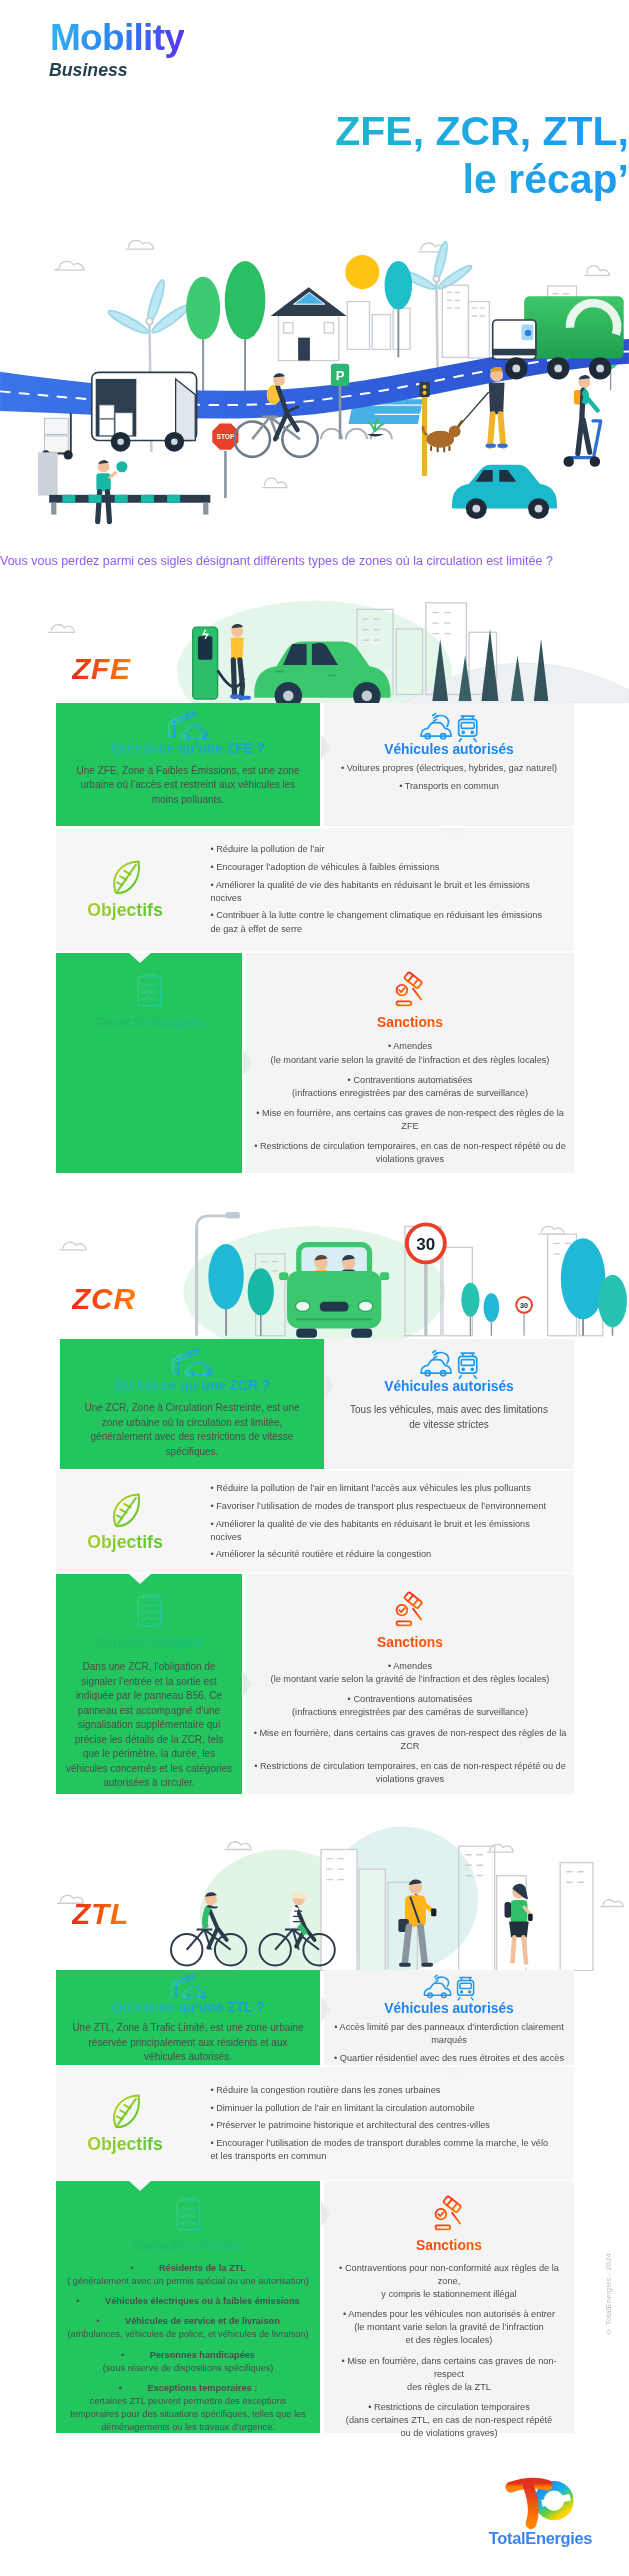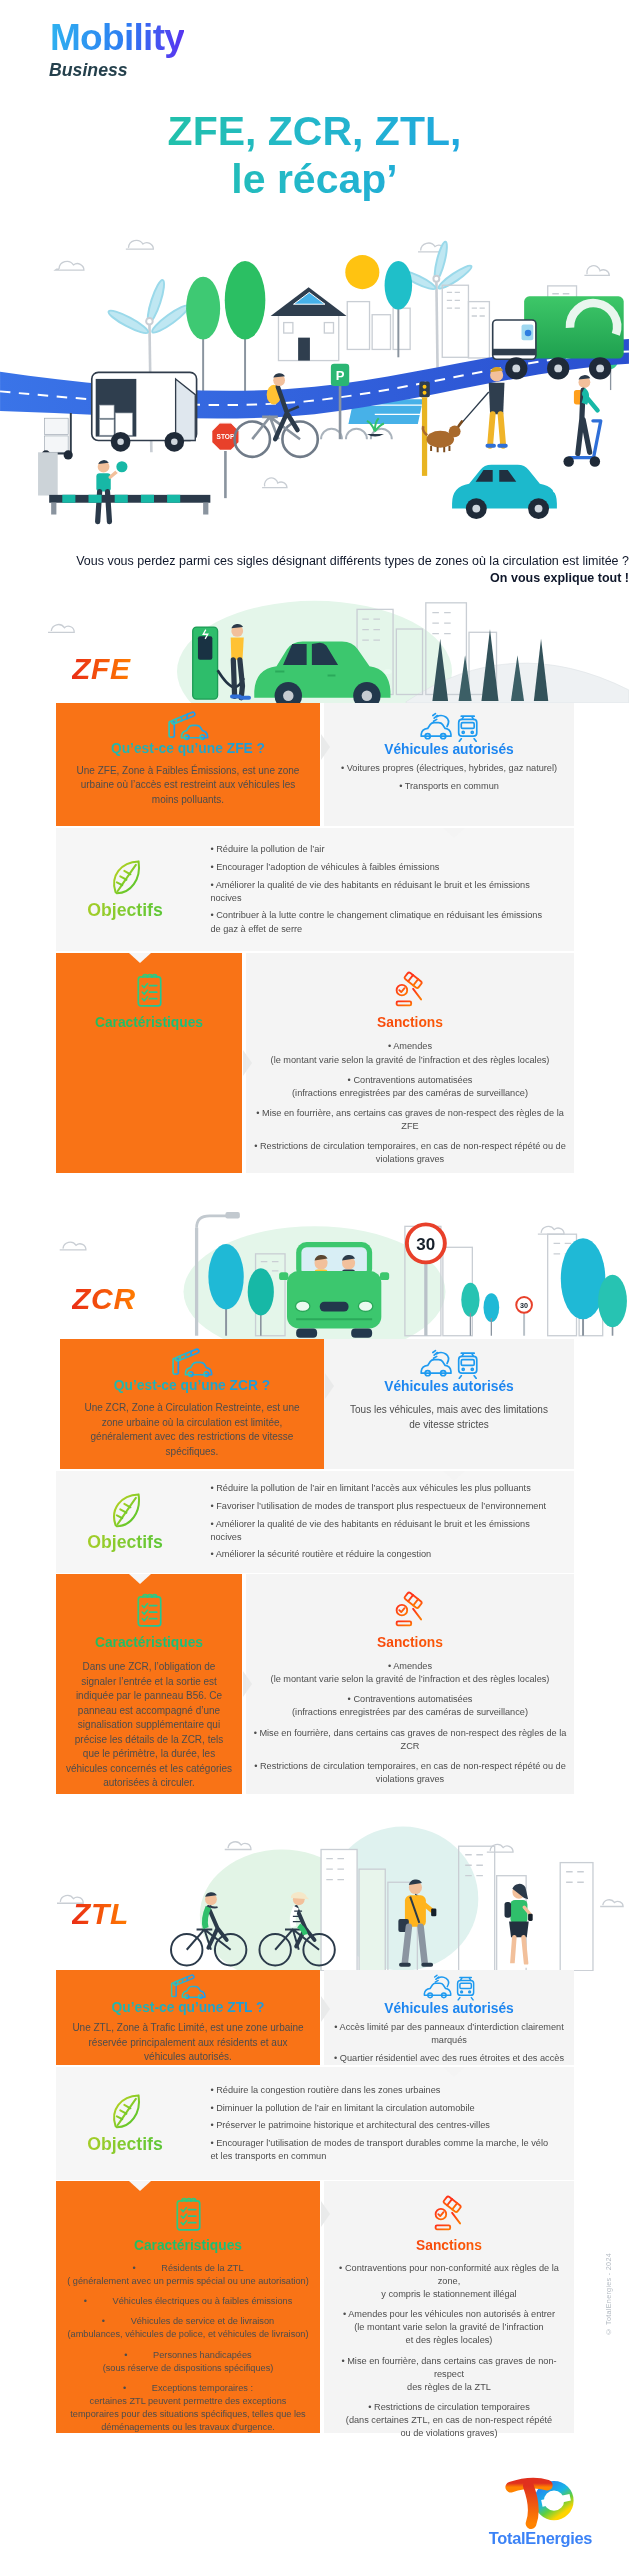--- a/index.html
+++ b/index.html
@@ -5,33 +5,33 @@
   html,body{margin:0;padding:0;background:#fff;}
   #page{position:relative;width:629px;height:2576px;background:#fff;overflow:hidden;
         font-family:"Liberation Sans", sans-serif;color:#4d4d4d;border-radius:8px;}
   .abs{position:absolute;}
   .gtext{-webkit-background-clip:text;background-clip:text;color:transparent;}
   
   #brand{top:17px;left:50px;font-size:37px;font-weight:800;letter-spacing:-0.7px;
          background-image:linear-gradient(100deg,#2fb4f0 0%,#2e7ef2 55%,#5a2ff0 100%);}
   #brand-sub{top:60px;left:49px;font-size:17.7px;font-weight:700;font-style:italic;color:#24404c;}
   
-  #title{top:108px;left:0;width:629px;text-align:center;font-weight:800;font-size:41px;line-height:1.16;
+  #title{top:108px;left:0;width:629px;text-align:right;font-weight:800;font-size:41px;line-height:1.16;
          background-image:linear-gradient(90deg,#1fc88f 8%,#23b9c6 45%,#1e9df0 92%);}
   
-  #intro{top:553px;left:0;width:629px;text-align:right;font-size:12.5px;color:#0f172a;line-height:1.35;}
+  #intro{top:553px;left:0;width:629px;text-align:left;font-size:12.5px;color:#8b5cf6;line-height:1.35;}
   #intro .b{font-weight:700;}
   
   .illu{left:0;width:629px;overflow:hidden;}
   .wordmark{font-size:30px;font-weight:800;letter-spacing:0.7px;
             background-image:linear-gradient(90deg,#ea2d15 0%,#ff7d00 100%);font-style:italic;}
   
   .row{position:absolute;left:56px;width:518px;}
   .card{position:absolute;top:0;bottom:0;text-align:center;}
-  .cardL{background:#f97316;}
+  .cardL{background:#22c55e;}
   .cardR{background:#f4f4f4;}
   .wide{position:absolute;left:56px;width:518px;background:#f6f6f6;display:flex;align-items:center;}
   .chev-r{position:absolute;width:0;height:0;border-top:13px solid transparent;border-bottom:13px solid transparent;
           border-left:9.8px solid #e9eaea;z-index:3;}
   .notch-d{position:absolute;top:0;width:0;height:0;border-left:11px solid transparent;
            border-right:11px solid transparent;z-index:3;}
   .h-card{font-size:13.8px;font-weight:700;margin:0;}
   .q-title{background-image:linear-gradient(90deg,#1fc59b 0%,#1d8ef2 100%);}
   .veh-title{color:#1d86f0;}
   .obj-title{font-size:17.7px;font-weight:700;margin-top:3.9px;
@@ -39,21 +39,21 @@
   .car-title{background-image:linear-gradient(90deg,#25bd52 0%,#12c18e 100%);}
   .san-title{background-image:linear-gradient(90deg,#f3260f 0%,#ff7a00 100%);}
   .body-txt{font-size:10px;line-height:1.45;color:#4d4d4d;margin:0;}
   ul{list-style:none;margin:8px;padding:0;}
   li{white-space:pre-line;font-size:9.2px;line-height:1.42;color:#4d4d4d;}
   .blt li::before{content:"• ";}
   .veh-list li{margin-top:5.2px;}
   .obj-list{text-align:left;}
   .obj-list li{margin:4.6px 0;}
   .r3-list li{margin:7.2px 0;}
-  .ld{font-weight:400;margin-left:23px;}
+  .ld{font-weight:700;margin-left:23px;}
   .sb{display:block;font-weight:400;}
   .sb:empty{display:none;}
   .icon-slot{display:block;margin:0 auto;}
   
   #footer-text{font-size:16.4px;font-weight:800;color:#3b82f6;letter-spacing:-0.3px;}
   #copyright{top:2253px;left:604px;writing-mode:vertical-rl;transform:rotate(180deg);
              font-size:7.2px;color:#b3bac2;letter-spacing:0.3px;}
   svg{display:block;}
   .ol{fill:#fff;stroke:#c9ced4;stroke-width:2;}
   .oln{fill:none;stroke:#c9ced4;stroke-width:2;}
@@ -339,21 +339,20 @@
         <rect x="75" y="415" width="246" height="12" fill="#2b3a4a"></rect>
         <path d="M95 415 h20 v12 h-20 z M135 415 h20 v12 h-20 z M175 415 h20 v12 h-20 z M215 415 h20 v12 h-20 z M255 415 h20 v12 h-20 z" fill="#17b8a6"></path>
         <rect x="78" y="427" width="8" height="18" fill="#8a949f"></rect>
           <rect x="310" y="427" width="8" height="18" fill="#8a949f"></rect>
       </g>
     </svg>
   </div>
 
   <div class="abs" id="intro">
     <div>Vous vous perdez parmi ces sigles désignant différents types de zones où la circulation est limitée ?</div>
-    <div class="b">On vous explique tout !</div>
   </div>
 
   <div class="abs illu" style="top:593px;height:110px;">
     <svg width="629" height="110" viewBox="0 0 960 168">
       <ellipse cx="480" cy="120" rx="210" ry="108" fill="#e4f6ea"></ellipse>
       <path class="oln" d="M78 58 a11 11 0 0 1 20 -5 a9 9 0 0 1 15 7 h-40"></path>
       <path d="M620 166 Q 780 58 960 148 L960 168 L620 168 Z" fill="#eef1f3" stroke="#dfe3e6"></path>
       <g class="oln">
         <rect x="545" y="25" width="55" height="130"></rect>
           <rect x="605" y="55" width="40" height="100"></rect>

